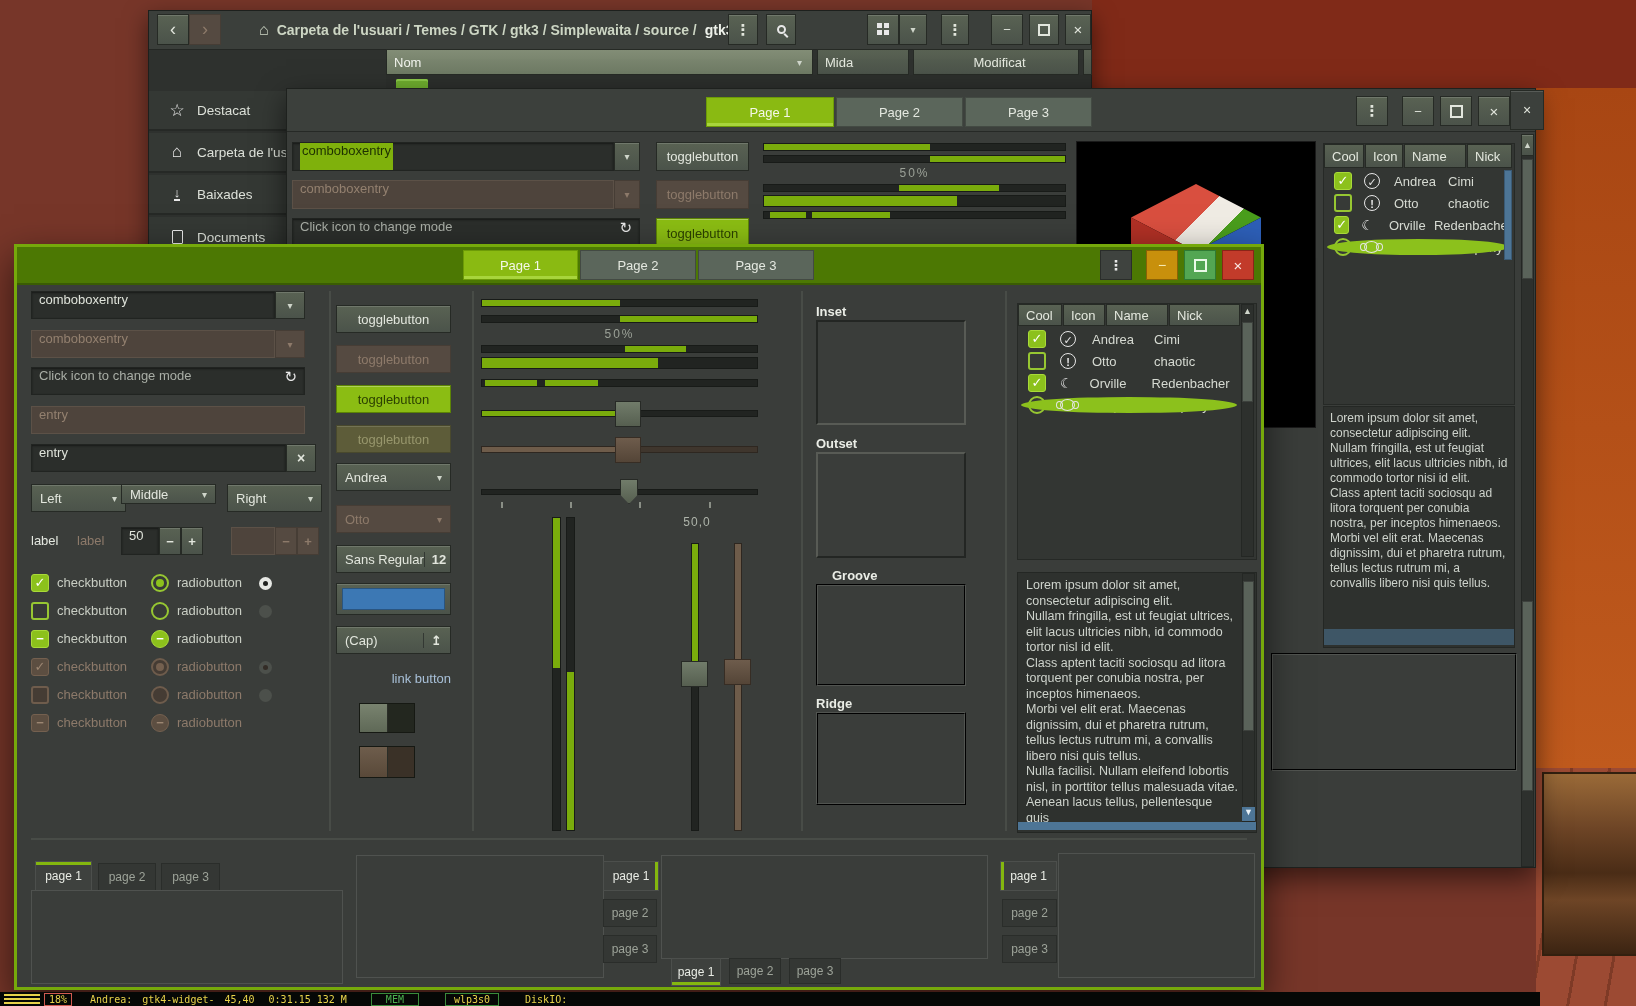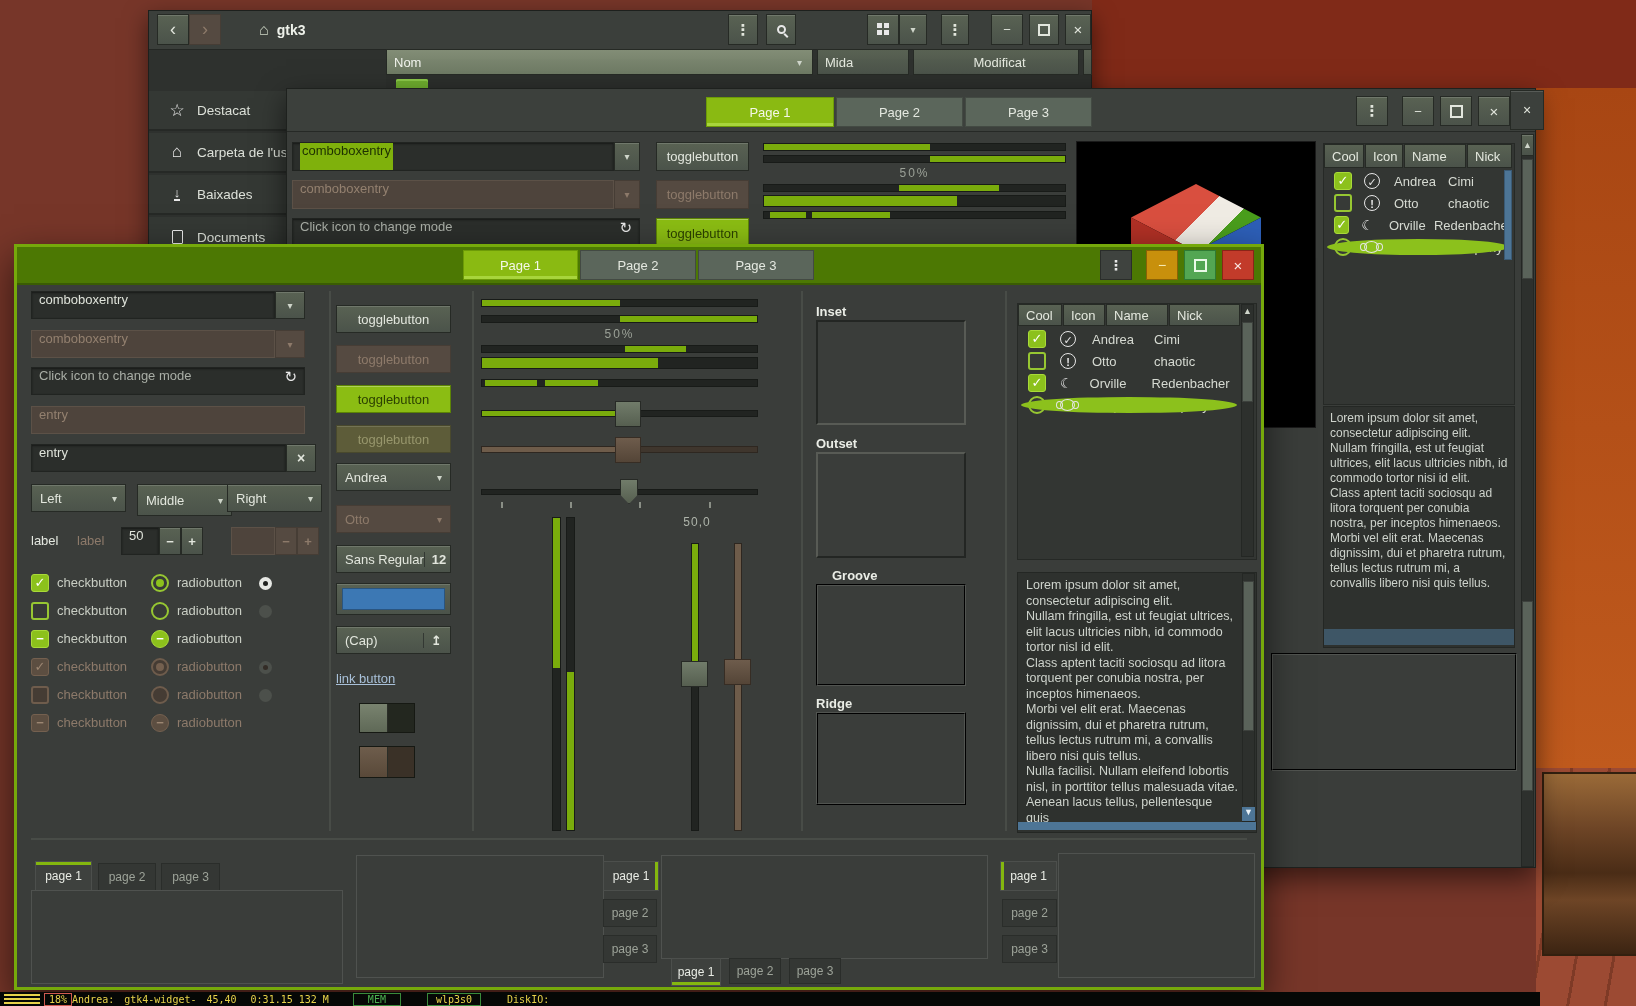--- a/index.html
+++ b/index.html
@@ -114,20 +114,21 @@
 <div class="win" style="left:148px;top:10px;width:944px;height:250px;background:#2e312e;border:1px solid #1d201d;box-shadow:0 8px 22px rgba(0,0,0,.5)">
   <div class="abs" style="left:0;top:0;width:942px;height:38px;background:#3b3f3b;border-bottom:1px solid #242724"></div>
   <div class="b" style="left:8px;top:3px;width:32px;height:31px;font-size:18px">
       <span>‹</span>
     </div>
   <div class="b dis" style="left:40px;top:3px;width:32px;height:31px;font-size:18px">
       <span>›</span>
     </div>
   <div class="abs" style="left:110px;top:10px;display:flex;align-items:center;gap:8px;color:#cdd6c4;font-size:14px;font-weight:bold">
     <span style="font-size:16px">⌂</span>
+    <span>Carpeta de l'usuari / Temes / GTK / gtk3 / Simplewaita / source /</span>
     <span style="color:#eef1ea">gtk3</span>
   </div>
   <div class="b" style="left:579px;top:3px;width:30px;height:31px;font-size:15px;font-weight:bold">
       <span>⋮</span>
     </div>
   <div class="b" style="left:617px;top:3px;width:30px;height:31px">
       <span class="ic-search"></span>
     </div>
   <div class="b" style="left:718px;top:3px;width:32px;height:31px">
       <span class="ic-grid"></span>
@@ -376,21 +377,21 @@
   <div class="e" style="left:14px;top:197px;width:255px;height:28px">
       <span>entry</span>
     </div>
   <div class="b" style="left:269px;top:197px;width:30px;height:28px;font-size:14px;font-weight:bold">
       <span>×</span>
     </div>
   <div class="b dd" style="left:14px;top:237px;width:95px;height:28px">
       <span>Left</span>
       <span class="ar">▾</span>
     </div>
-  <div class="b dd" style="left:120px;top:237px;width:95px;height:32px">
+  <div class="b dd" style="left:104px;top:237px;width:95px;height:20px">
       <span>Middle</span>
       <span class="ar">▾</span>
     </div>
   <div class="b dd" style="left:210px;top:237px;width:95px;height:28px">
       <span>Right</span>
       <span class="ar">▾</span>
     </div>
   <div class="lbl" style="left:14px;top:286px;color:#e4e8e0">label</div>
   <div class="lbl dim" style="left:60px;top:286px">label</div>
   <div class="e" style="left:104px;top:280px;width:38px;height:28px">
@@ -468,21 +469,21 @@
       <span>Sans Regular</span>
       <span style="border-left:1px solid #333833;padding-left:7px;font-weight:bold">12</span>
     </div>
   <div class="b" style="left:319px;top:336px;width:115px;height:32px">
       <span style="display:block;width:101px;height:20px;background:#3c78b4;border:1px solid #2a5580"></span>
     </div>
   <div class="b" style="left:319px;top:379px;width:115px;height:28px;justify-content:space-between;padding:0 8px">
       <span>(Cap)</span>
       <span style="border-left:1px solid #333833;padding-left:7px;font-weight:bold">↥</span>
     </div>
-  <div class="lbl" style="left:319px;top:424px;width:115px;text-align:left;color:#a8c0d8;text-decoration:underline;font-size:13px"><span>link button</span></div>
+  <div class="lbl" style="left:319px;top:424px;width:115px;text-align:right;color:#a8c0d8;font-size:13px"><span>link button</span></div>
   <div class="sw" style="left:342px;top:456px;width:56px;height:30px">
       <i></i>
     </div>
   <div class="sw br" style="left:342px;top:499px;width:56px;height:32px">
       <i></i>
     </div>
 
   <div class="pb" style="left:464px;top:52px;width:277px;height:8px">
       <i style="left:0;width:50%"></i>
     </div>
@@ -638,21 +639,21 @@
     </div>
   <div class="ntab lt" style="left:985px;top:688px;width:55px;height:28px">
       <span>page 3</span>
     </div>
   <div class="box" style="left:1041px;top:606px;width:197px;height:125px"></div>
 </div>
 
 <div class="abs" style="left:0;top:992px;width:1540px;height:14px;background:#060806;display:flex;align-items:center;
             font-family:'DejaVu Sans Mono','Liberation Mono',monospace;font-size:10px;color:#e7d24a">
   <span style="width:36px;height:11px;margin:0 4px;background:repeating-linear-gradient(180deg,#e7d24a 0 2px,transparent 2px 4px)"></span>
-  <span style="border:1px solid #d05a50;padding:0 4px;margin-right:0">18%</span>
+  <span style="border:1px solid #d05a50;padding:0 4px;margin-right:18px">18%</span>
   <span style="margin-right:10px">Andrea:</span>
   <span style="margin-right:10px">gtk4-widget-</span>
   <span style="margin-right:14px">45,40</span>
   <span style="margin-right:24px">0:31.15 132 M</span>
   <span style="color:#4caf50;border:1px solid #3a8a3a;padding:0 14px;margin-right:26px">MEM</span>
   <span style="border:1px solid #3a8a3a;padding:0 8px;margin-right:26px">wlp3s0</span>
   <span>DiskIO:</span>
 </div>
 
 </body></html>

